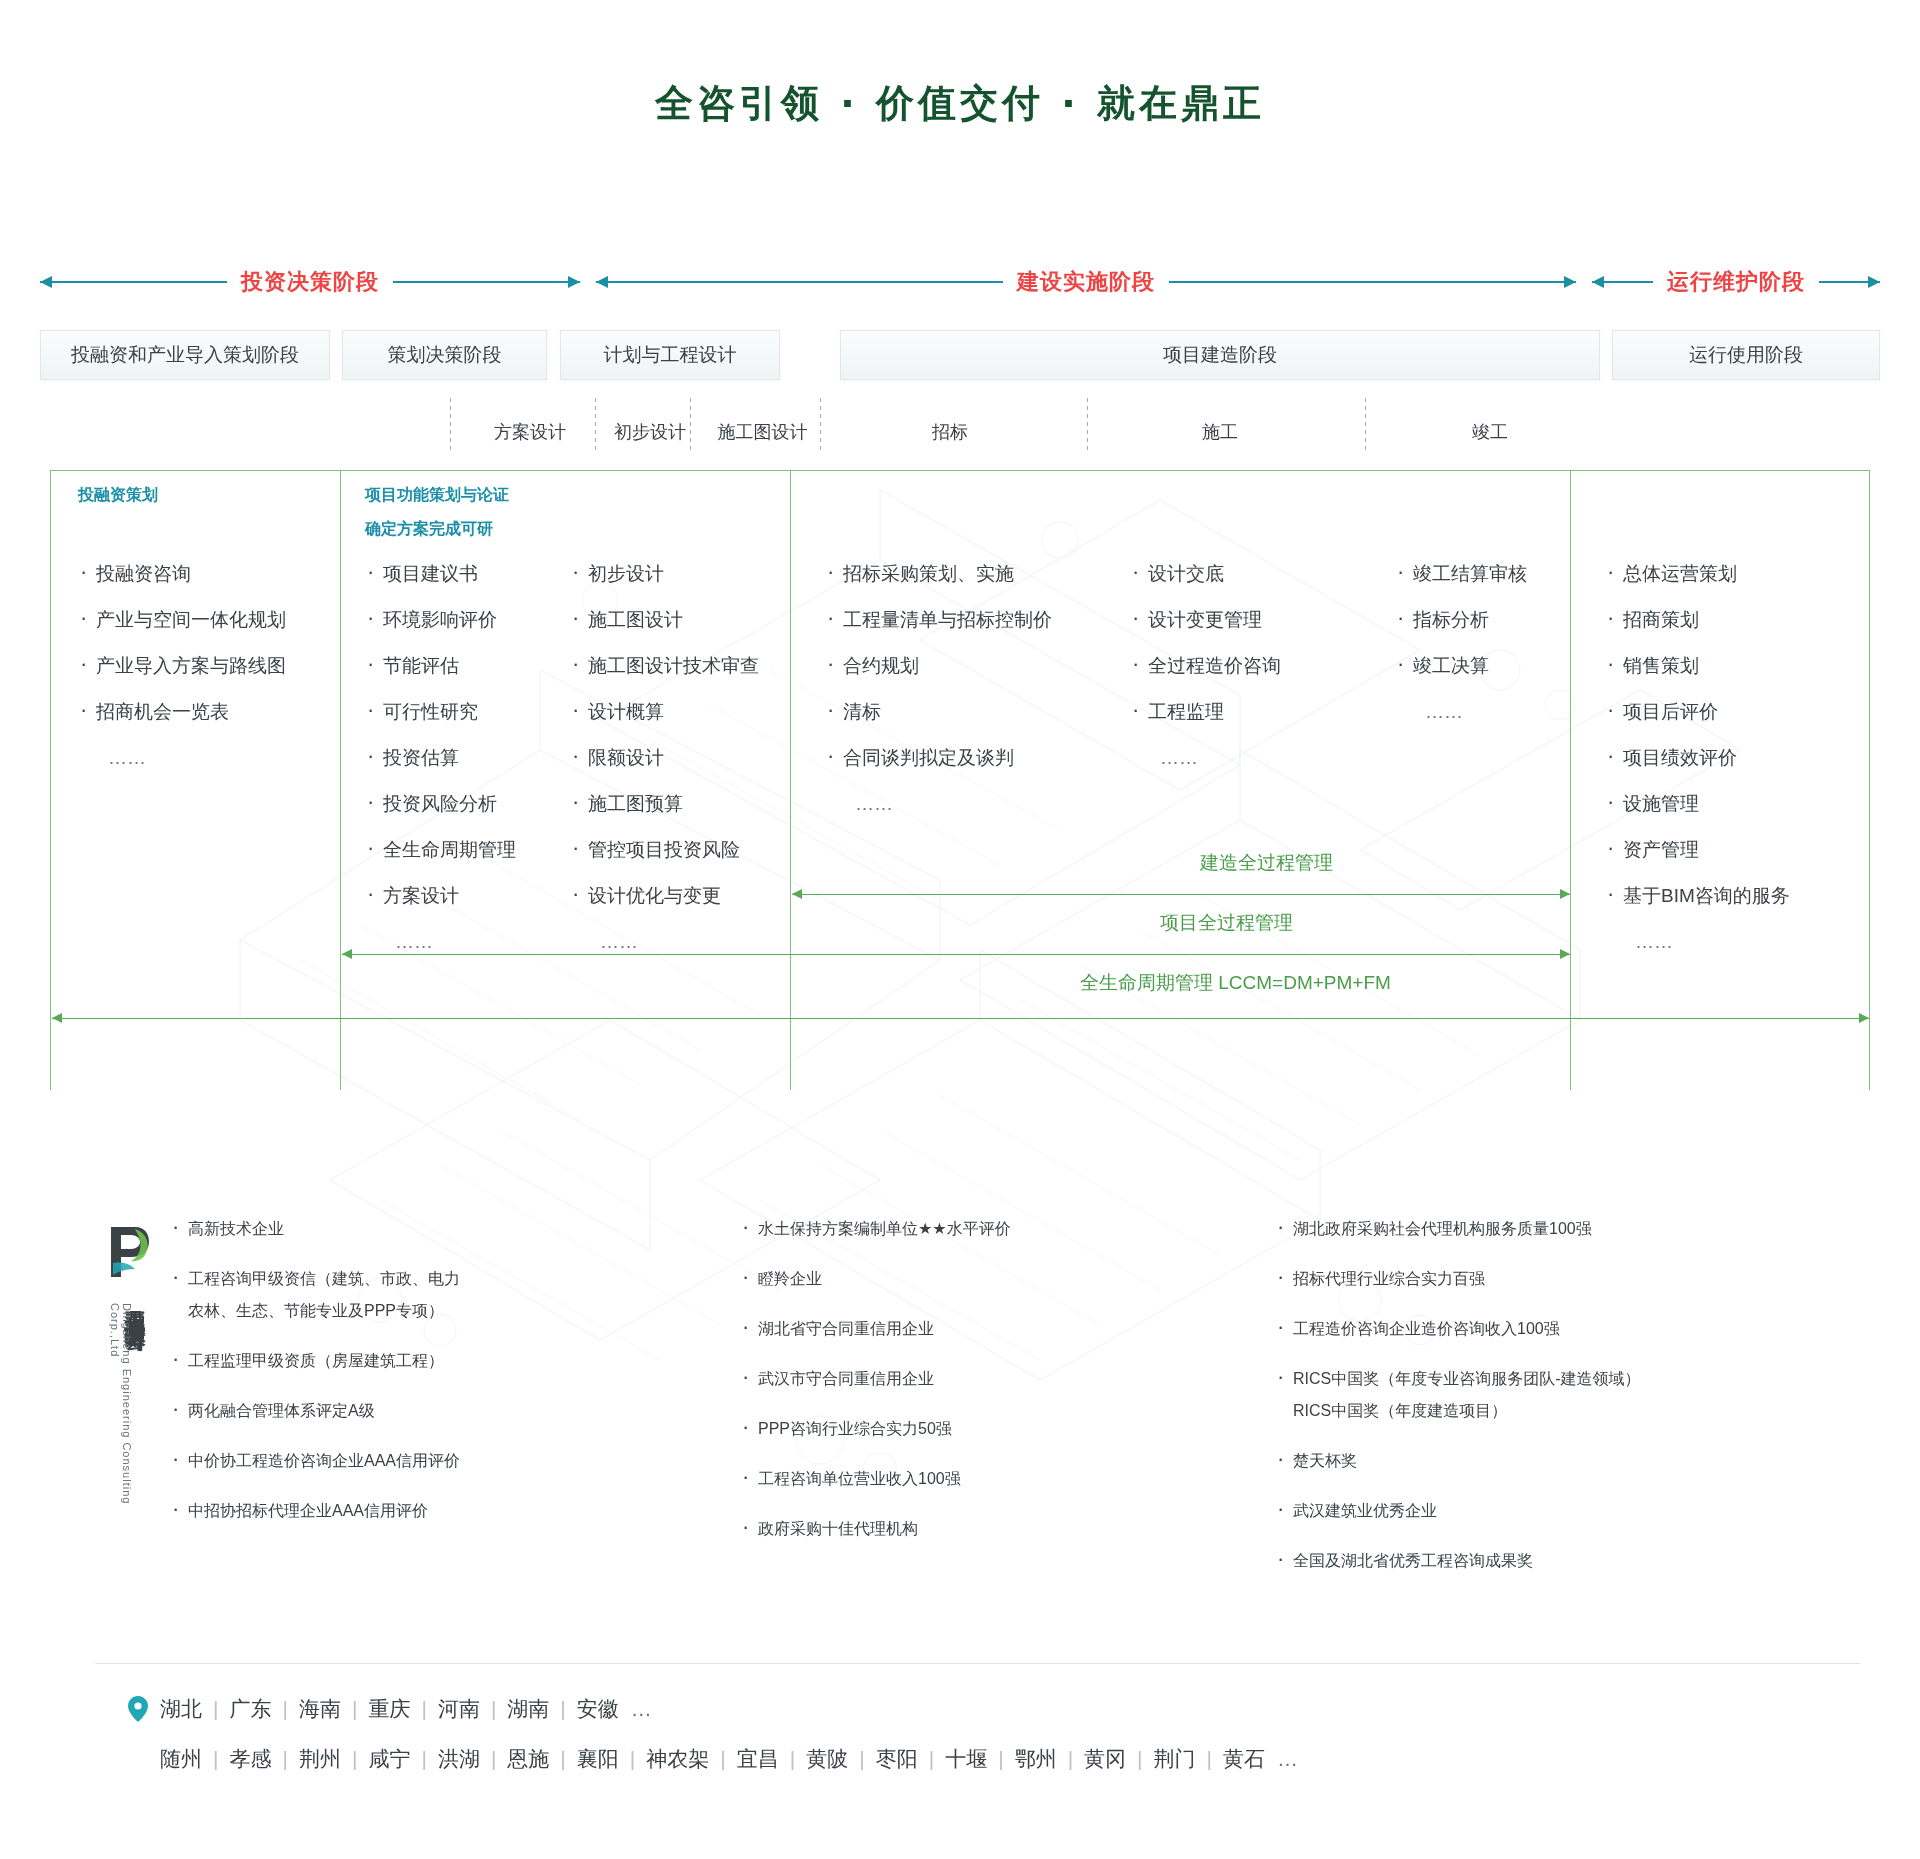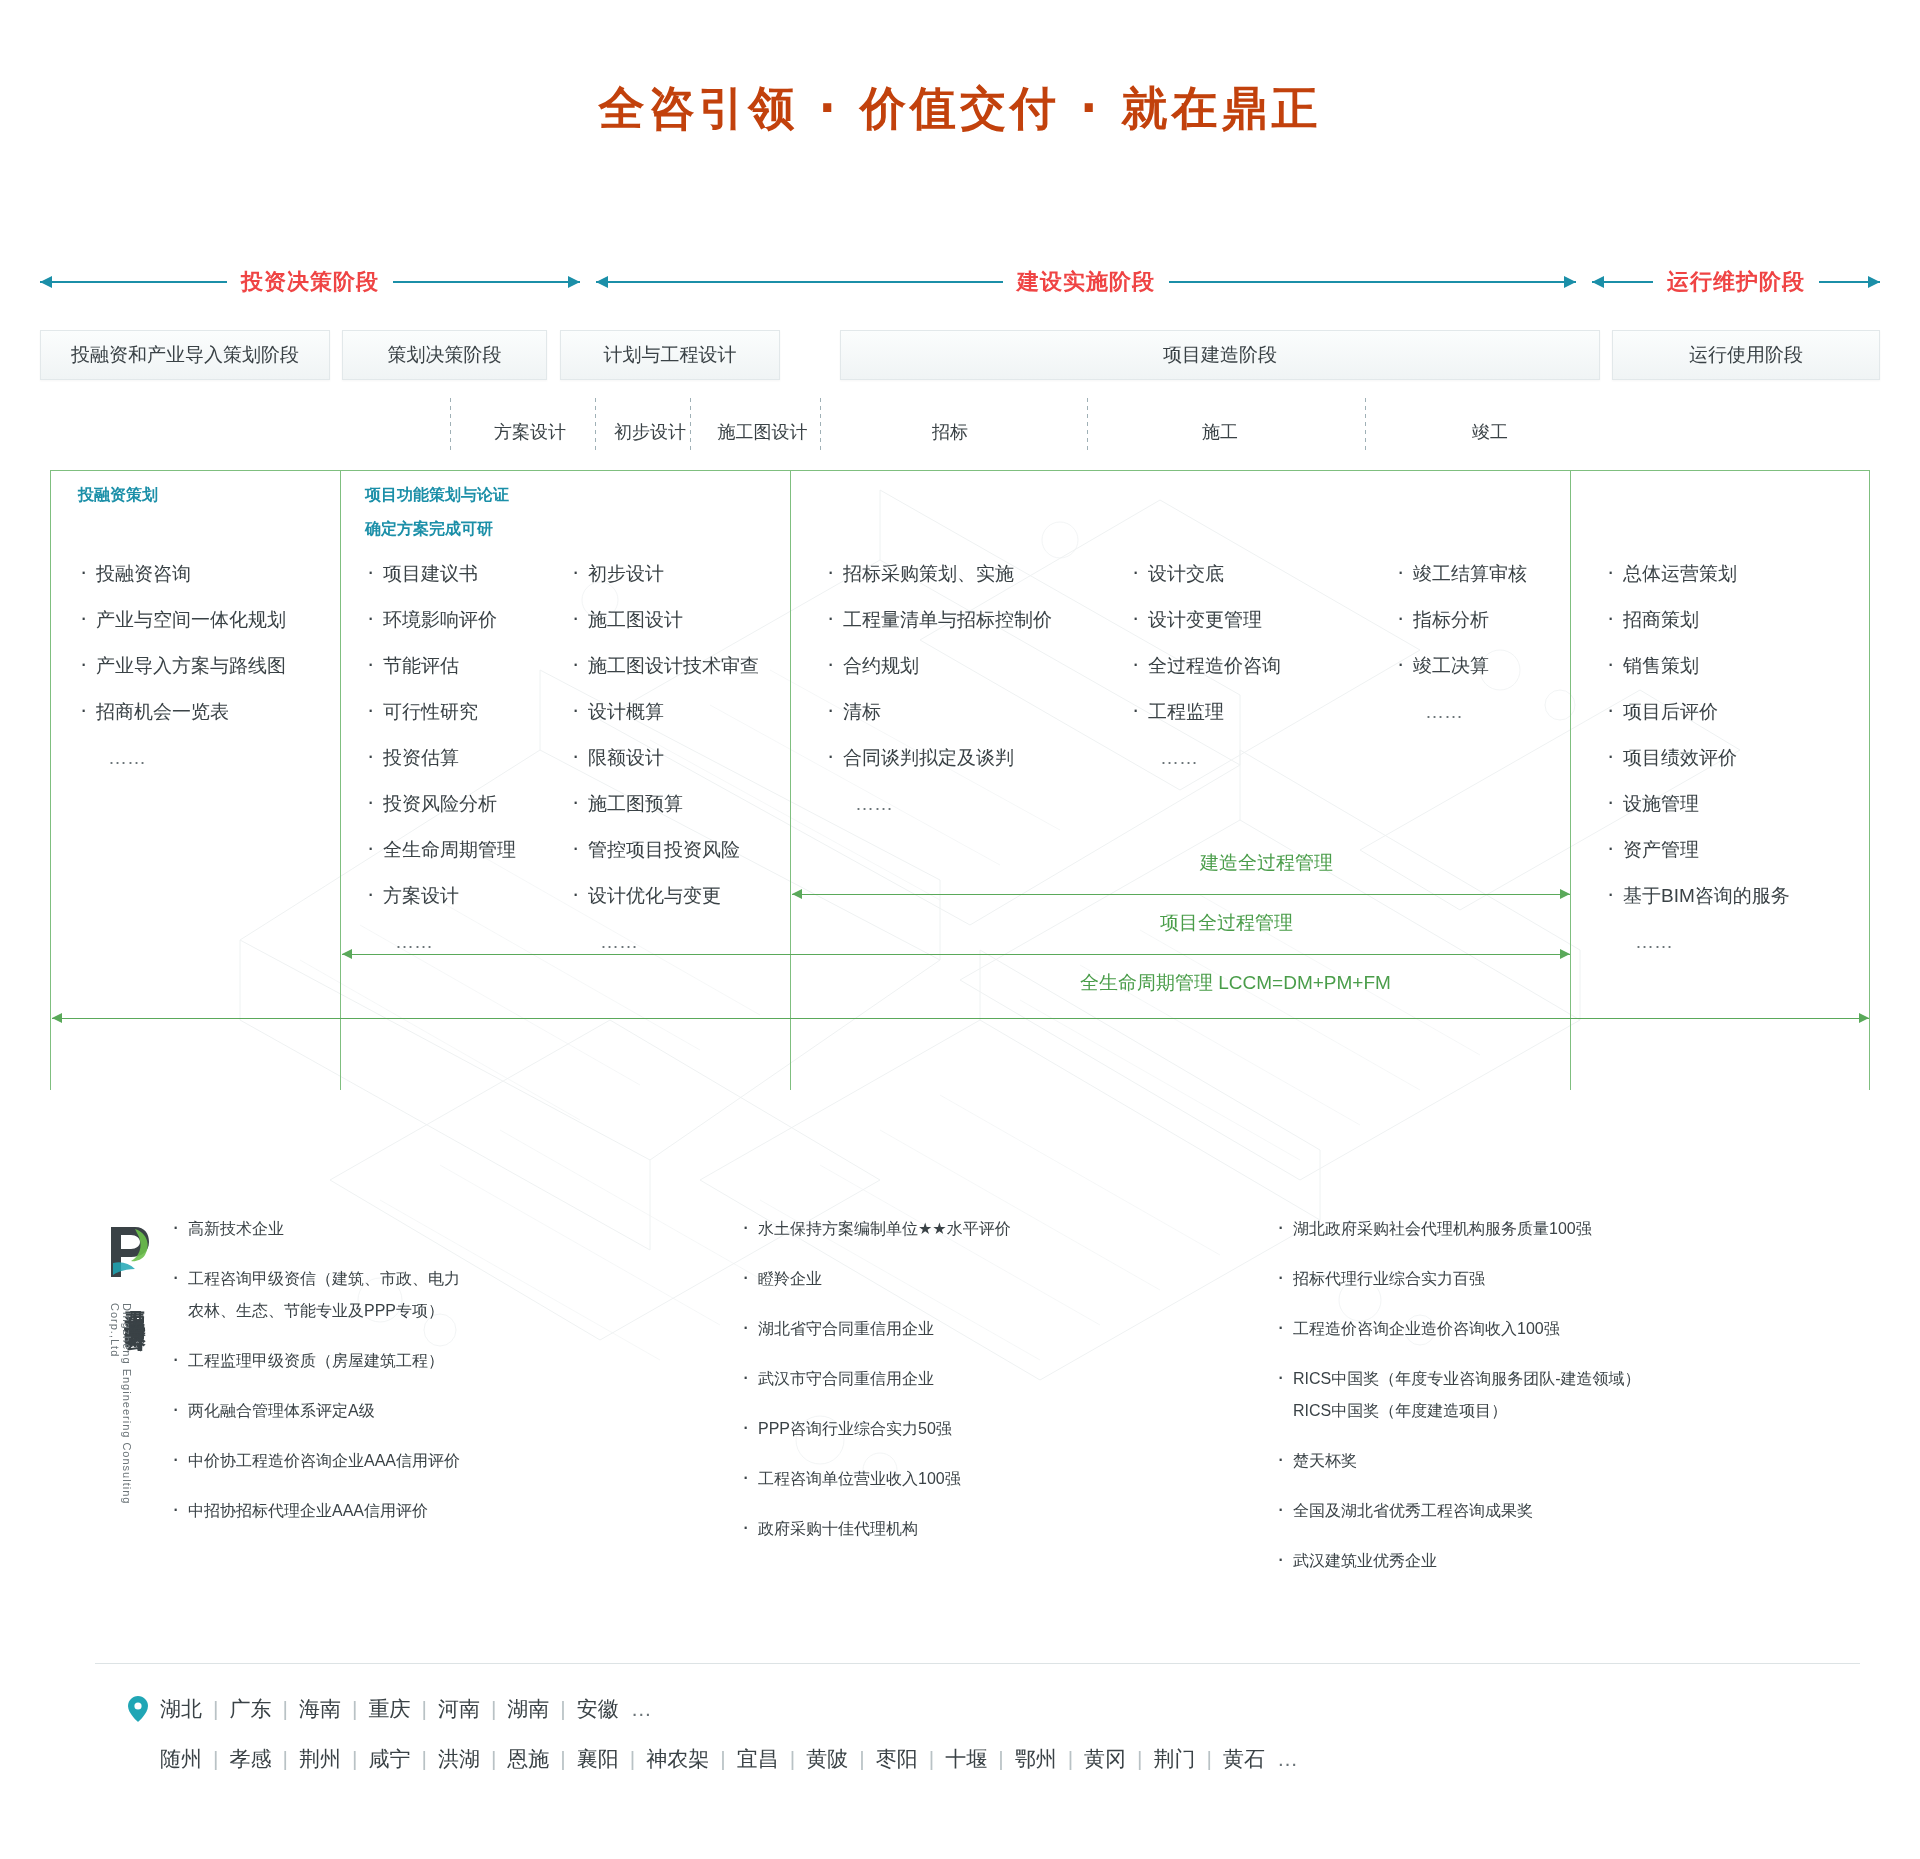--- a/index.html
+++ b/index.html
@@ -15,22 +15,22 @@
   
   .bg-art {
     position:absolute; left:180px; top:420px; width:1560px; height:1120px;
     opacity:0.30; pointer-events:none; z-index:0;
   }
   .page { position:relative; z-index:2; width:1920px; height:1859px; }
 
   
   .title {
     text-align:center; padding-top:78px;
-    font-size:46px; font-weight:bold; letter-spacing:4px;
-    color:#c2410c;
+    font-size:38px; font-weight:bold; letter-spacing:4px;
+    color:#14532d;
     font-family:"DejaVu Sans","Liberation Sans",sans-serif;
   }
 
   
   .phase-row {
     position:absolute; top:262px; left:40px; width:1840px; height:44px;
   }
   .phase-arrow { position:absolute; height:40px; display:flex; align-items:center; }
   .arrow-line { flex:1; height:2px; background:#1b8fa8; position:relative; }
   .arrow-line.left::before {
@@ -354,22 +354,22 @@
     </div>
 
     <div class="cred-col" style="left:1180px; top:0px; width:620px;">
       <ul>
         <li>湖北政府采购社会代理机构服务质量100强</li>
         <li>招标代理行业综合实力百强</li>
         <li>工程造价咨询企业造价咨询收入100强</li>
         <li>RICS中国奖（年度专业咨询服务团队-建造领域）</li>
         <li class="cont">RICS中国奖（年度建造项目）</li>
         <li>楚天杯奖</li>
+        <li>武汉建筑业优秀企业</li>
         <li>全国及湖北省优秀工程咨询成果奖</li>
-        <li>武汉建筑业优秀企业</li>
       </ul>
     </div>
   </div>
 
   <div class="divider"></div>
 
   <div class="footer">
     <div class="footer-line">
       <svg class="pin" viewBox="0 0 20 26">
         <path d="M10 0 C4.5 0 0 4.5 0 10 C0 17.5 10 26 10 26 C10 26 20 17.5 20 10 C20 4.5 15.5 0 10 0 Z" fill="#20a6b5"></path>

